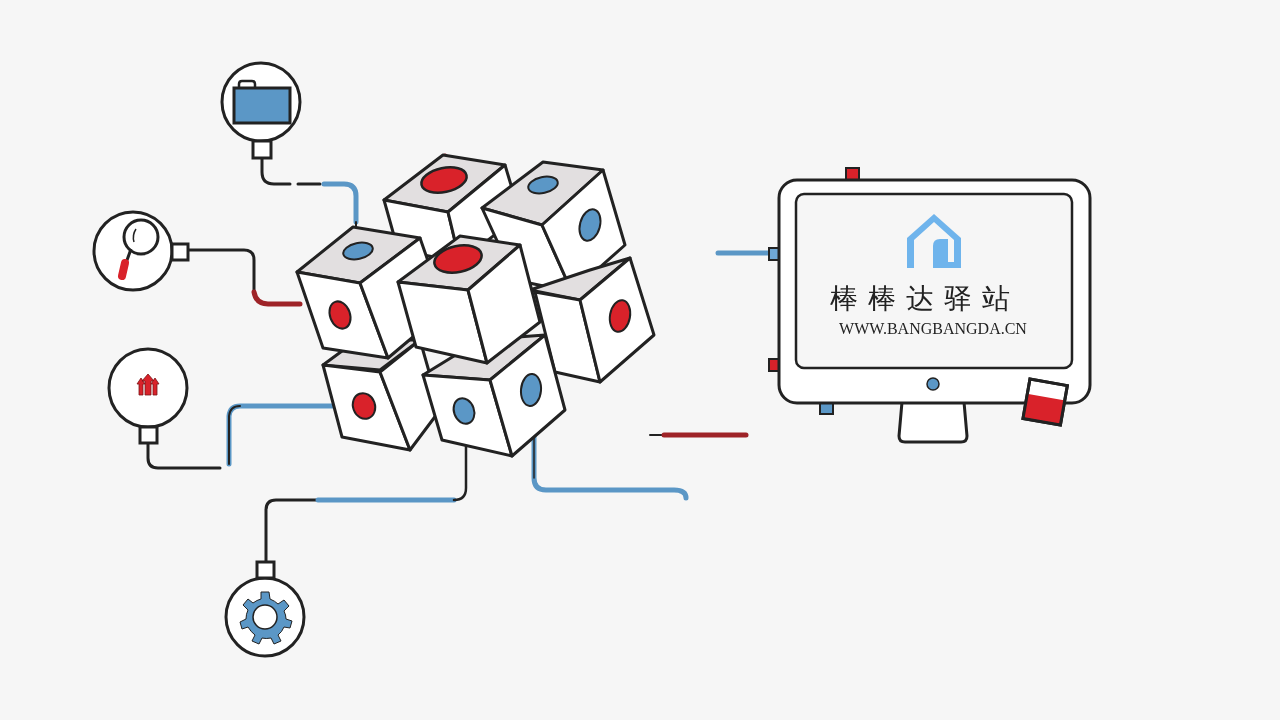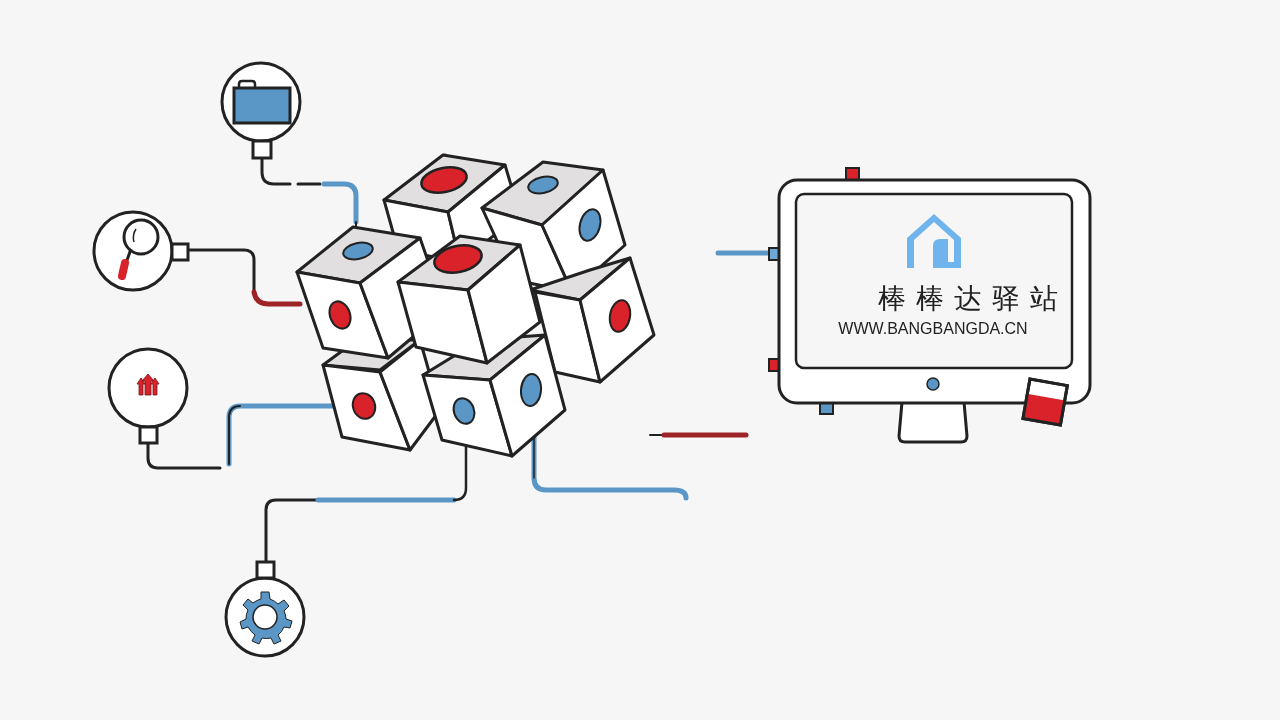--- a/index.html
+++ b/index.html
@@ -1,19 +1,19 @@
 <!DOCTYPE html>
 <html><head>
 <meta charset="utf-8">
 <style>
   html, body { margin:0; padding:0; }
   body { width:1280px; height:720px; background:#f6f6f6; overflow:hidden; position:relative; font-family:"DejaVu Sans", sans-serif; }
   svg.scene { position:absolute; left:0; top:0; }
-  .brand-title { position:absolute; left:798px; top:280px; width:270px; text-align:right; font-size:28px; color:#222; letter-spacing:10px; font-family:"DejaVu Sans", sans-serif; }
-  .brand-url { position:absolute; left:798px; top:320px; width:270px; text-align:center; font-size:16px; color:#222; font-family:Liberation Sans, sans-serif; }
+  .brand-title { position:absolute; left:798px; top:280px; width:270px; text-align:left; font-size:28px; color:#222; letter-spacing:10px; font-family:"DejaVu Sans", sans-serif;padding-left:32px; }
+  .brand-url { position:absolute; left:798px; top:320px; width:270px; text-align:center; font-size:16px; color:#222; font-family:Liberation Serif, serif; }
 </style>
 </head>
 <body>
 
 <svg class="scene" width="1280" height="720" viewBox="0 0 1280 720">
 
   <g fill="none" stroke-linecap="round">
 
     <path d="M262 158 V172 Q262 184 274 184 H290" stroke="#222" stroke-width="3"></path>
     <path d="M298 184 H320" stroke="#222" stroke-width="3"></path>

